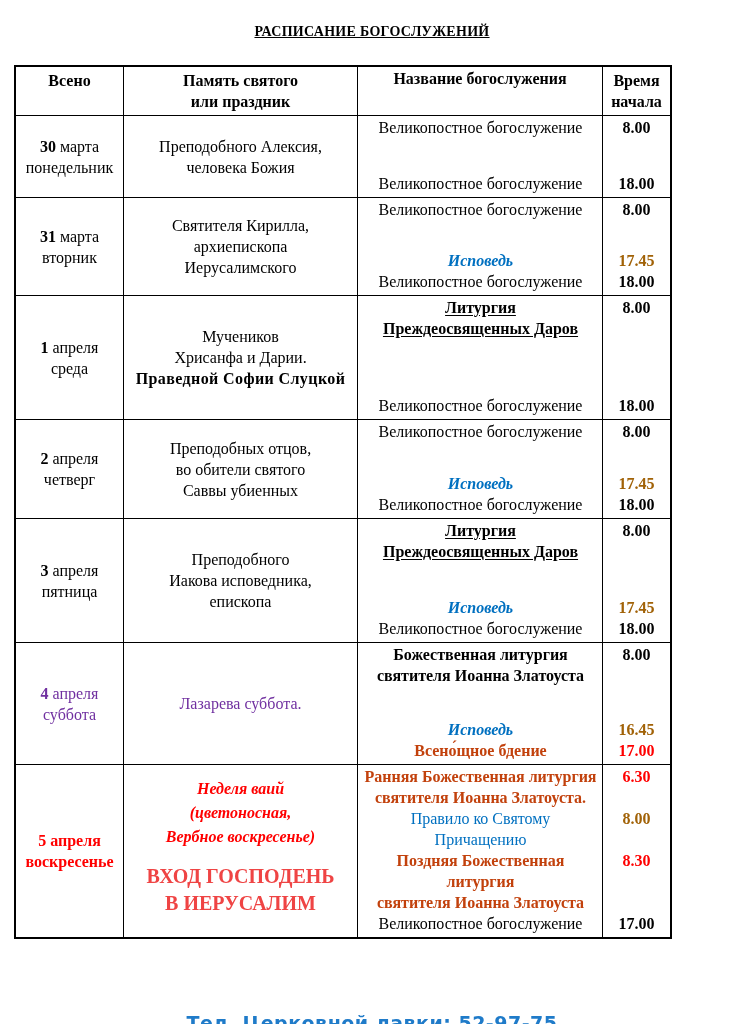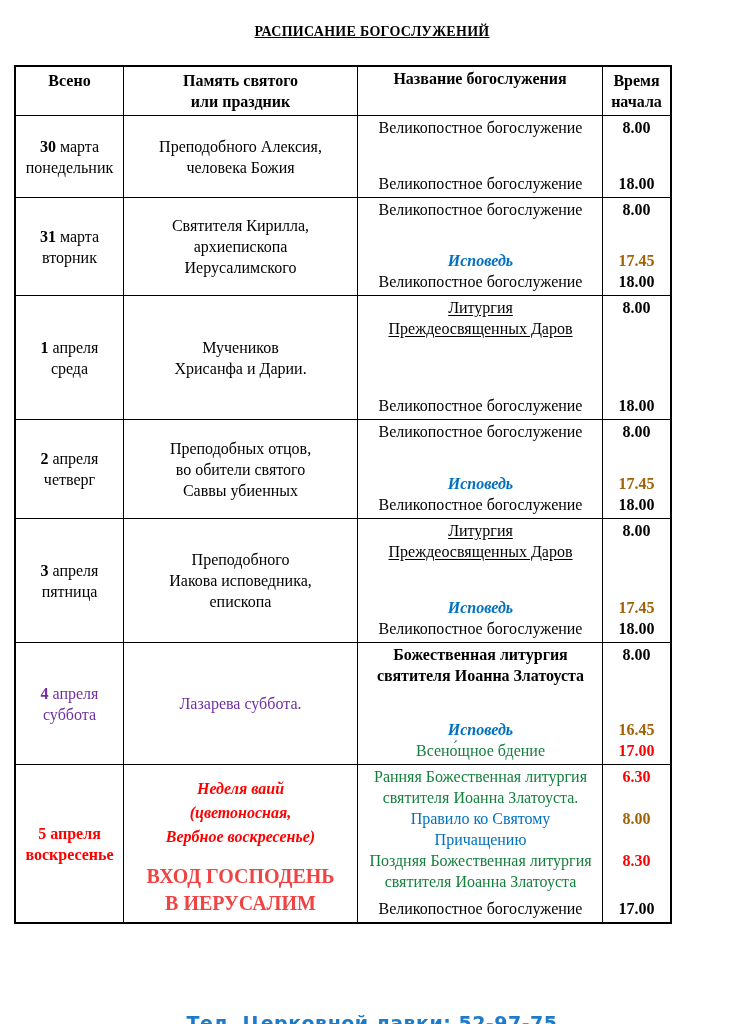--- a/index.html
+++ b/index.html
@@ -61,25 +61,25 @@
   }
   .entry{display:flex;align-items:flex-start;}
   .entry .name{
     flex:1;text-align:center;white-space:pre-line;line-height:21px;padding:0 6px;
   }
   .entry .time{
     width:67px;text-align:center;font-weight:bold;line-height:21px;flex:none;
   }
   .entry.push{margin-top:auto;}
   
-  .svc-liturgy{font-weight:normal;text-decoration:underline;text-underline-offset:2px;}
+  .svc-liturgy{font-weight:bold;text-decoration:underline;text-underline-offset:2px;}
   .svc-bold{font-weight:bold;}
   .svc-confession{color:#0070C0;font-weight:bold;font-style:italic;}
   .svc-blue-reg{color:#0070C0;}
-  .svc-red{color:#15803d;font-weight:normal;}
+  .svc-red{color:#c2410c;font-weight:bold;}
   .t-blue{color:#a16207;}
   .t-red{color:#FF0000;}
   
   .num{font-weight:bold;}
   .date-purple{color:#7030A0;}
   .date-red{color:#FF0000;font-weight:bold;}
   
   .slavonic{font-weight:bold;letter-spacing:.4px;}
   .purple-italic{color:#7030A0;}
   .purple{color:#7030A0;}
@@ -167,20 +167,21 @@
         </div>
       </div>
     </div>
 
     <div class="row r3">
       <div class="cell"><span><span class="num">1</span><span> апреля
 среда</span></span></div>
       <div class="cell">
         <span>Мучеников
 Хрисанфа и Дарии.</span>
+        <span class="slavonic">Праведной Софии Слуцкой</span>
       </div>
       <div class="services">
         <div class="entry">
           <div class="name svc-liturgy">Литургия
 Преждеосвященных Даров</div>
           <div class="time">8.00</div>
         </div>
         <div class="entry push">
           <div class="name">Великопостное богослужение</div>
           <div class="time">18.00</div>

